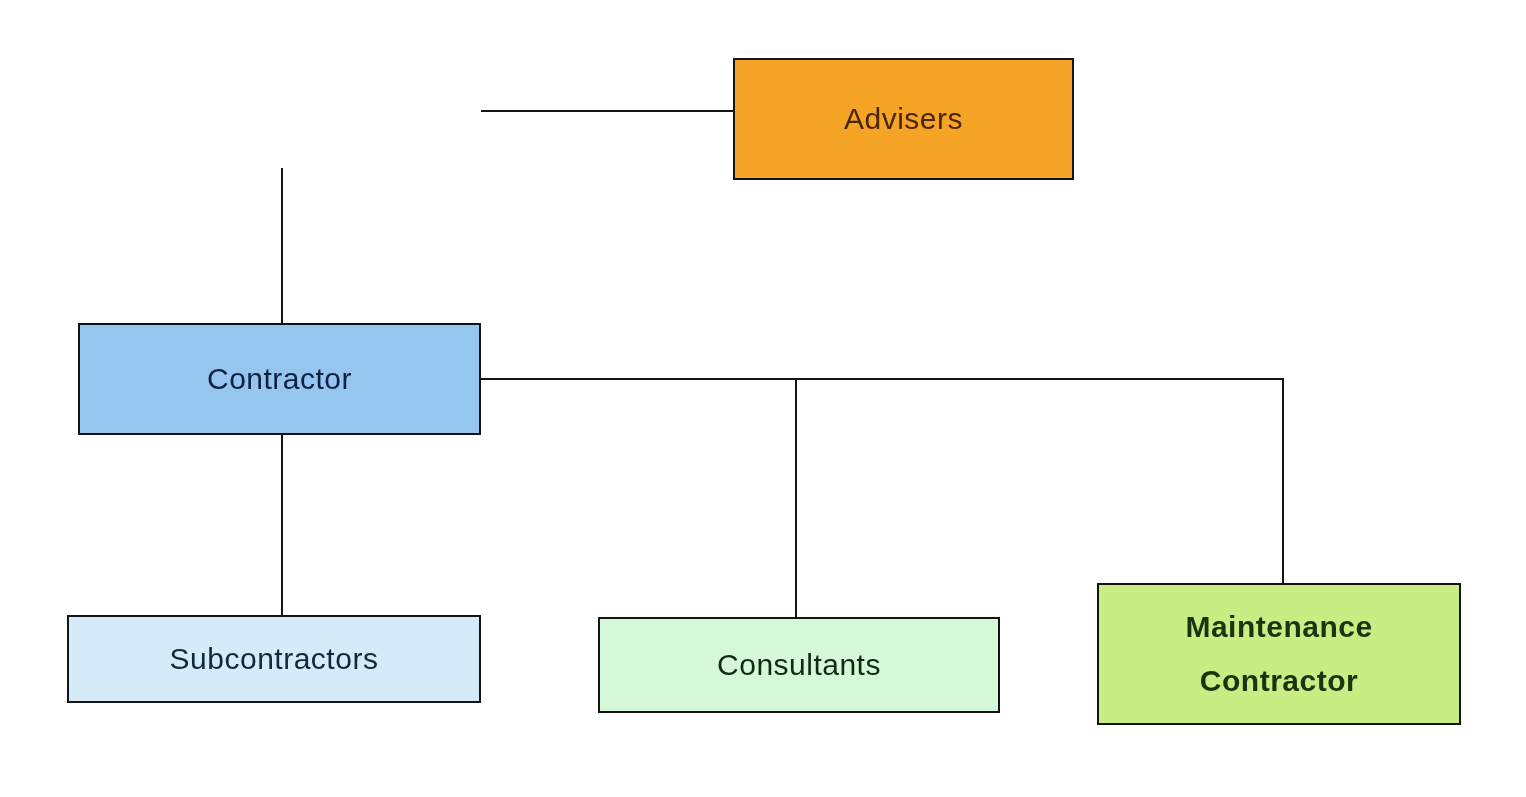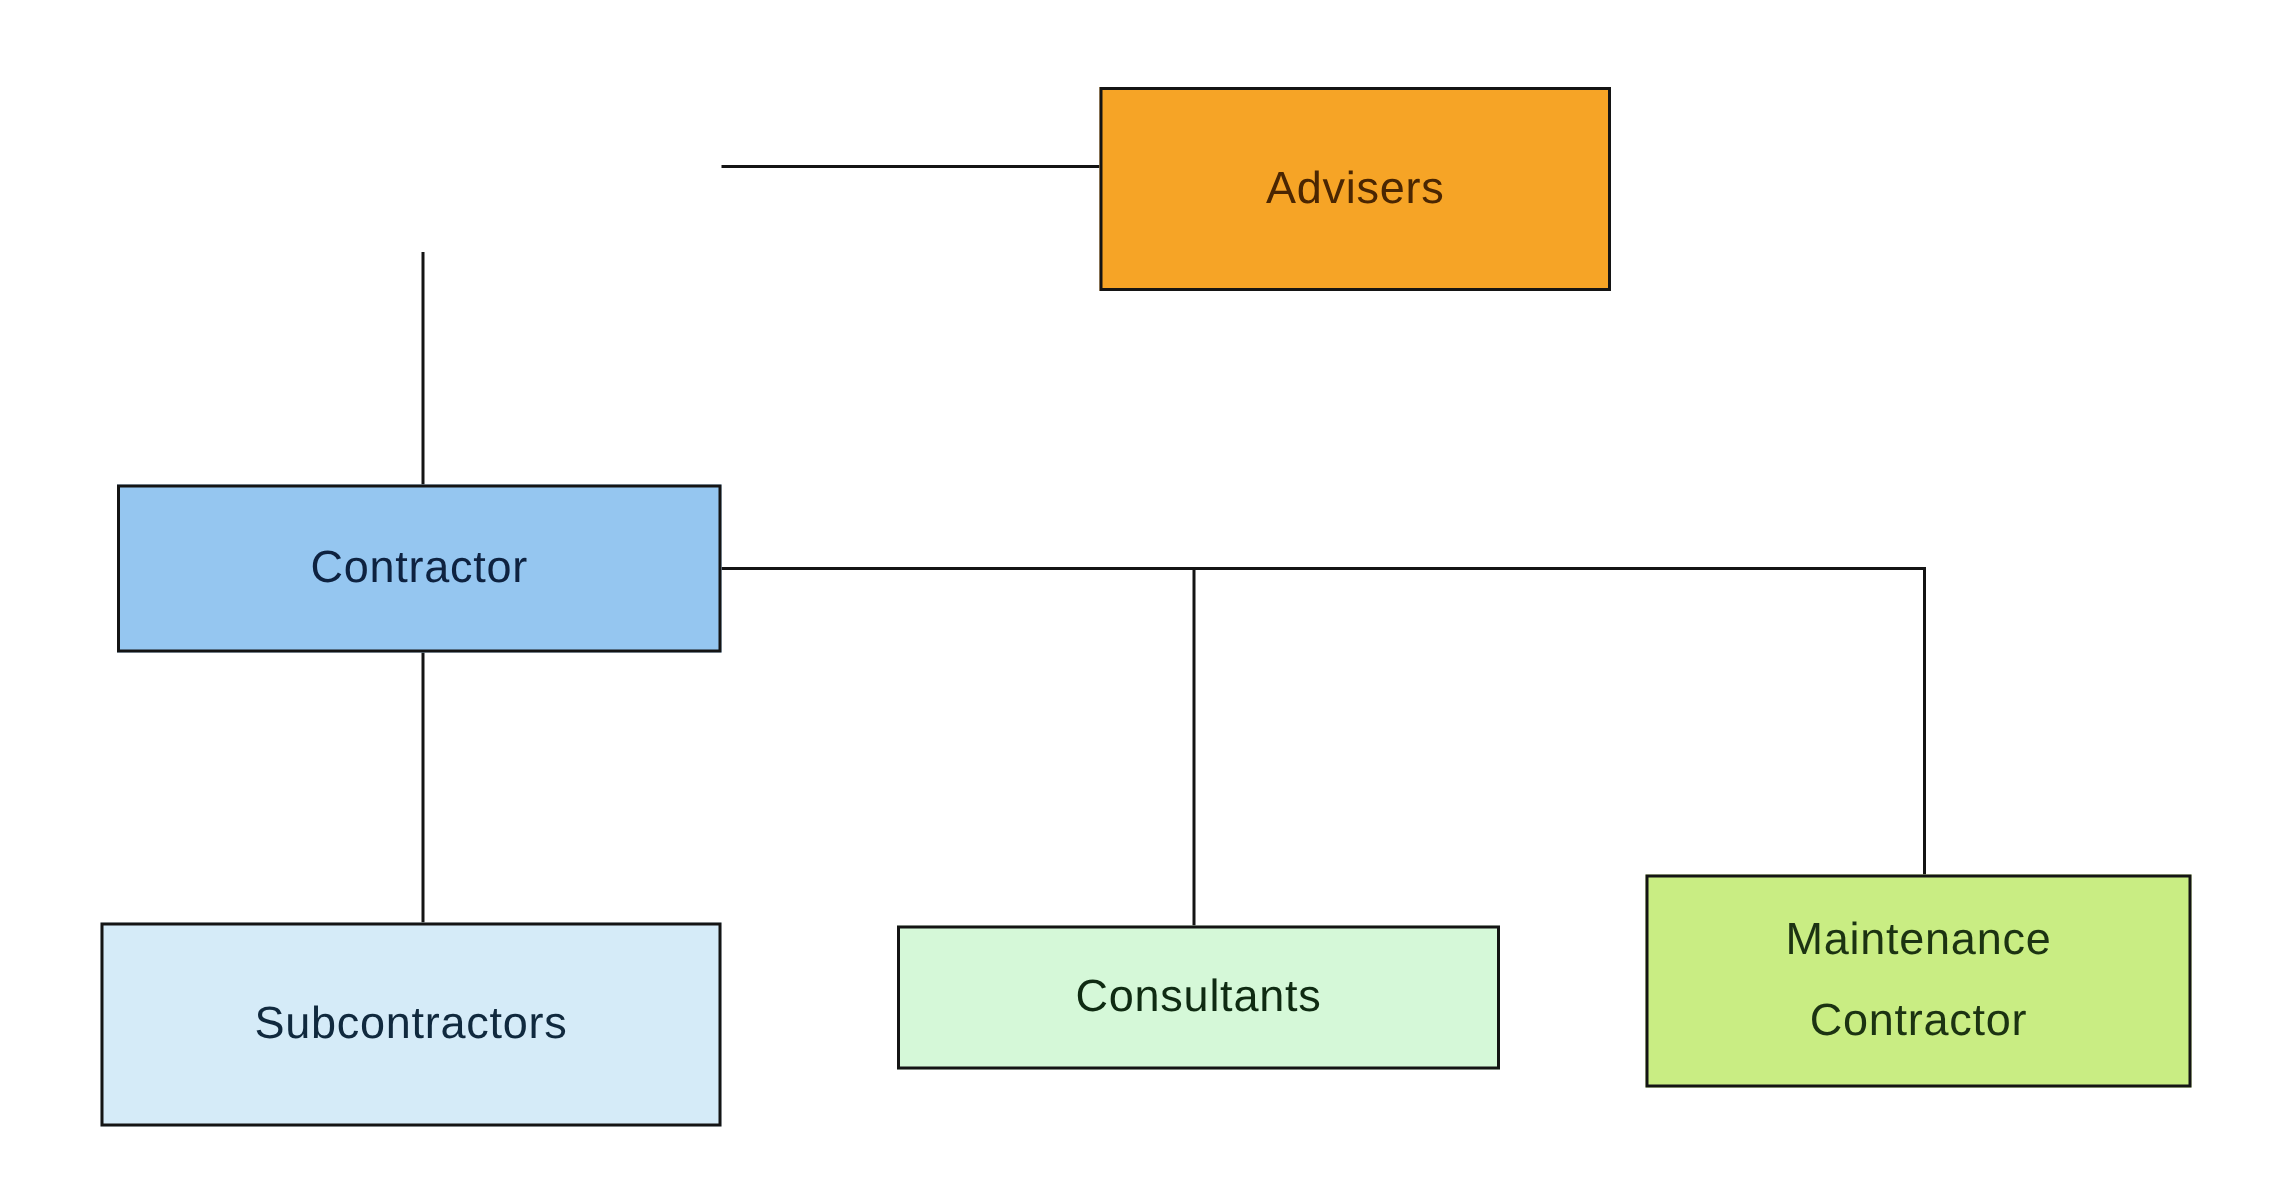--- a/index.html
+++ b/index.html
@@ -25,25 +25,25 @@
     justify-content: center;
     text-align: center;
     font-size: 30px;
     letter-spacing: 0.5px;
     line-height: 1.15;
   }
   .node .line {
     display: block;
   }
   .node-state-board    { left: 80px;   top: 42px;  width: 401px; height: 126px; line-height: 1.5; }
-  .node-advisers       { left: 733px;  top: 58px;  width: 341px; height: 136px; }
+  .node-advisers       { left: 733px;  top: 58px;  width: 341px; height: 122px; }
   .node-contractor     { left: 78px;   top: 323px; width: 403px; height: 112px; }
-  .node-subcontractors { left: 67px;   top: 615px; width: 414px; height: 136px; }
+  .node-subcontractors { left: 67px;   top: 615px; width: 414px; height: 88px; }
   .node-consultants    { left: 598px;  top: 617px; width: 402px; height: 96px; }
-  .node-maintenance    { left: 1097px; top: 583px; width: 364px; height: 142px; line-height: 1.8; }
+  .node-maintenance    { left: 1097px; top: 583px; width: 364px; height: 142px; line-height: 1.8; font-weight: bold; }
   .edge {
     position: absolute;
     background: #141414;
   }
   .edge-board-advisers      { left: 481px;  top: 110px; width: 252px; height: 2px; }
   .edge-board-contractor    { left: 281px;  top: 168px; width: 2px;   height: 155px; }
   .edge-contractor-sub      { left: 281px;  top: 435px; width: 2px;   height: 180px; }
   .edge-contractor-right    { left: 481px;  top: 378px; width: 803px; height: 2px; }
   .edge-drop-consultants    { left: 795px;  top: 378px; width: 2px;   height: 239px; }
   .edge-drop-maintenance    { left: 1282px; top: 378px; width: 2px;   height: 205px; }

